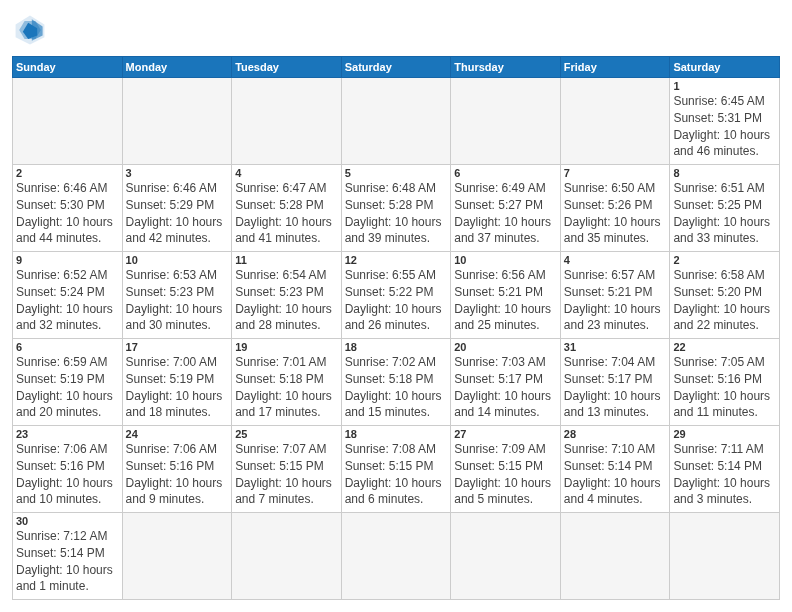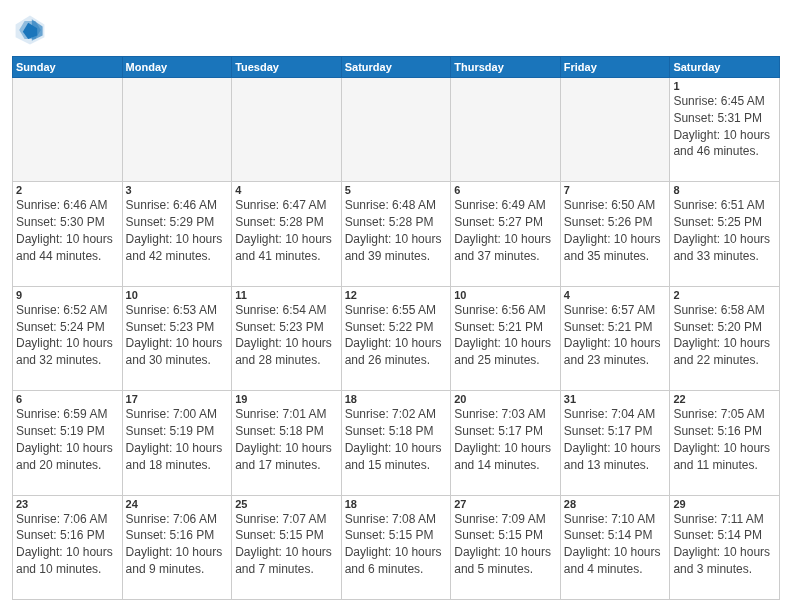--- a/index.html
+++ b/index.html
@@ -259,15 +259,27 @@
           </td>
           <td>
             <span class="day-number">28</span>
             <div class="day-info">Sunrise: 7:10 AM<br>Sunset: 5:14 PM<br>Daylight: 10 hours<br>and 4 minutes.</div>
           </td>
           <td>
             <span class="day-number">29</span>
             <div class="day-info">Sunrise: 7:11 AM<br>Sunset: 5:14 PM<br>Daylight: 10 hours<br>and 3 minutes.</div>
           </td>
         </tr>
+        <tr>
+          <td>
+            <span class="day-number">30</span>
+            <div class="day-info">Sunrise: 7:12 AM<br>Sunset: 5:14 PM<br>Daylight: 10 hours<br>and 1 minute.</div>
+          </td>
+          <td class="empty"></td>
+          <td class="empty"></td>
+          <td class="empty"></td>
+          <td class="empty"></td>
+          <td class="empty"></td>
+          <td class="empty"></td>
+        </tr>
       </tbody>
   </table>
 </div>
 
 </body></html>

